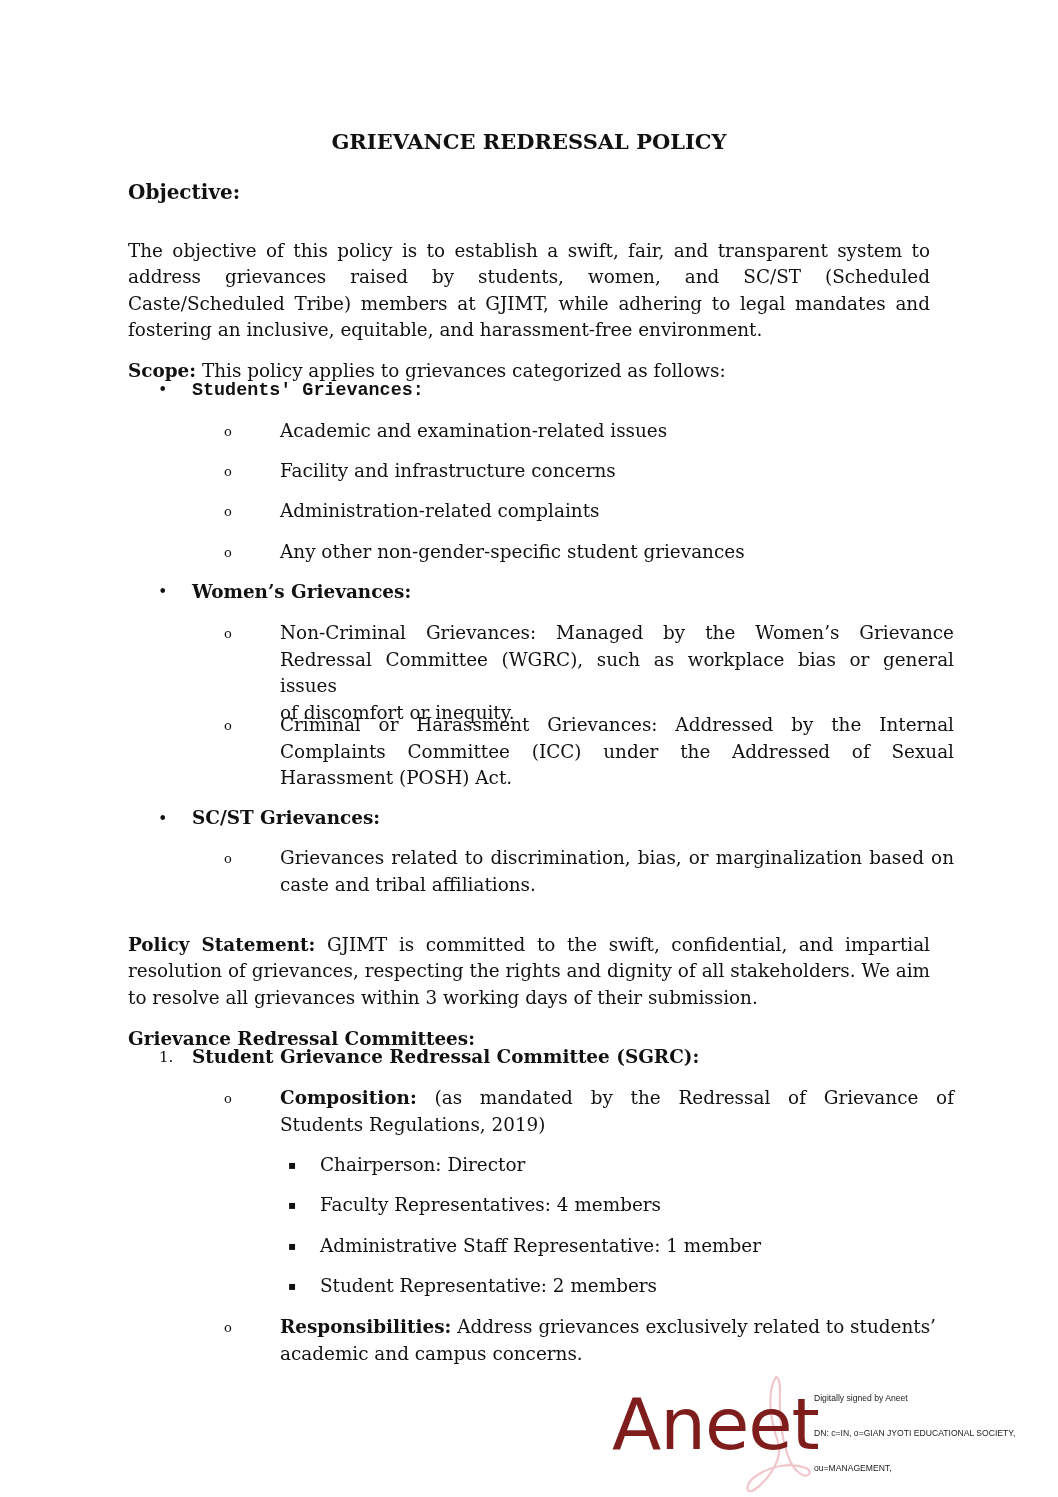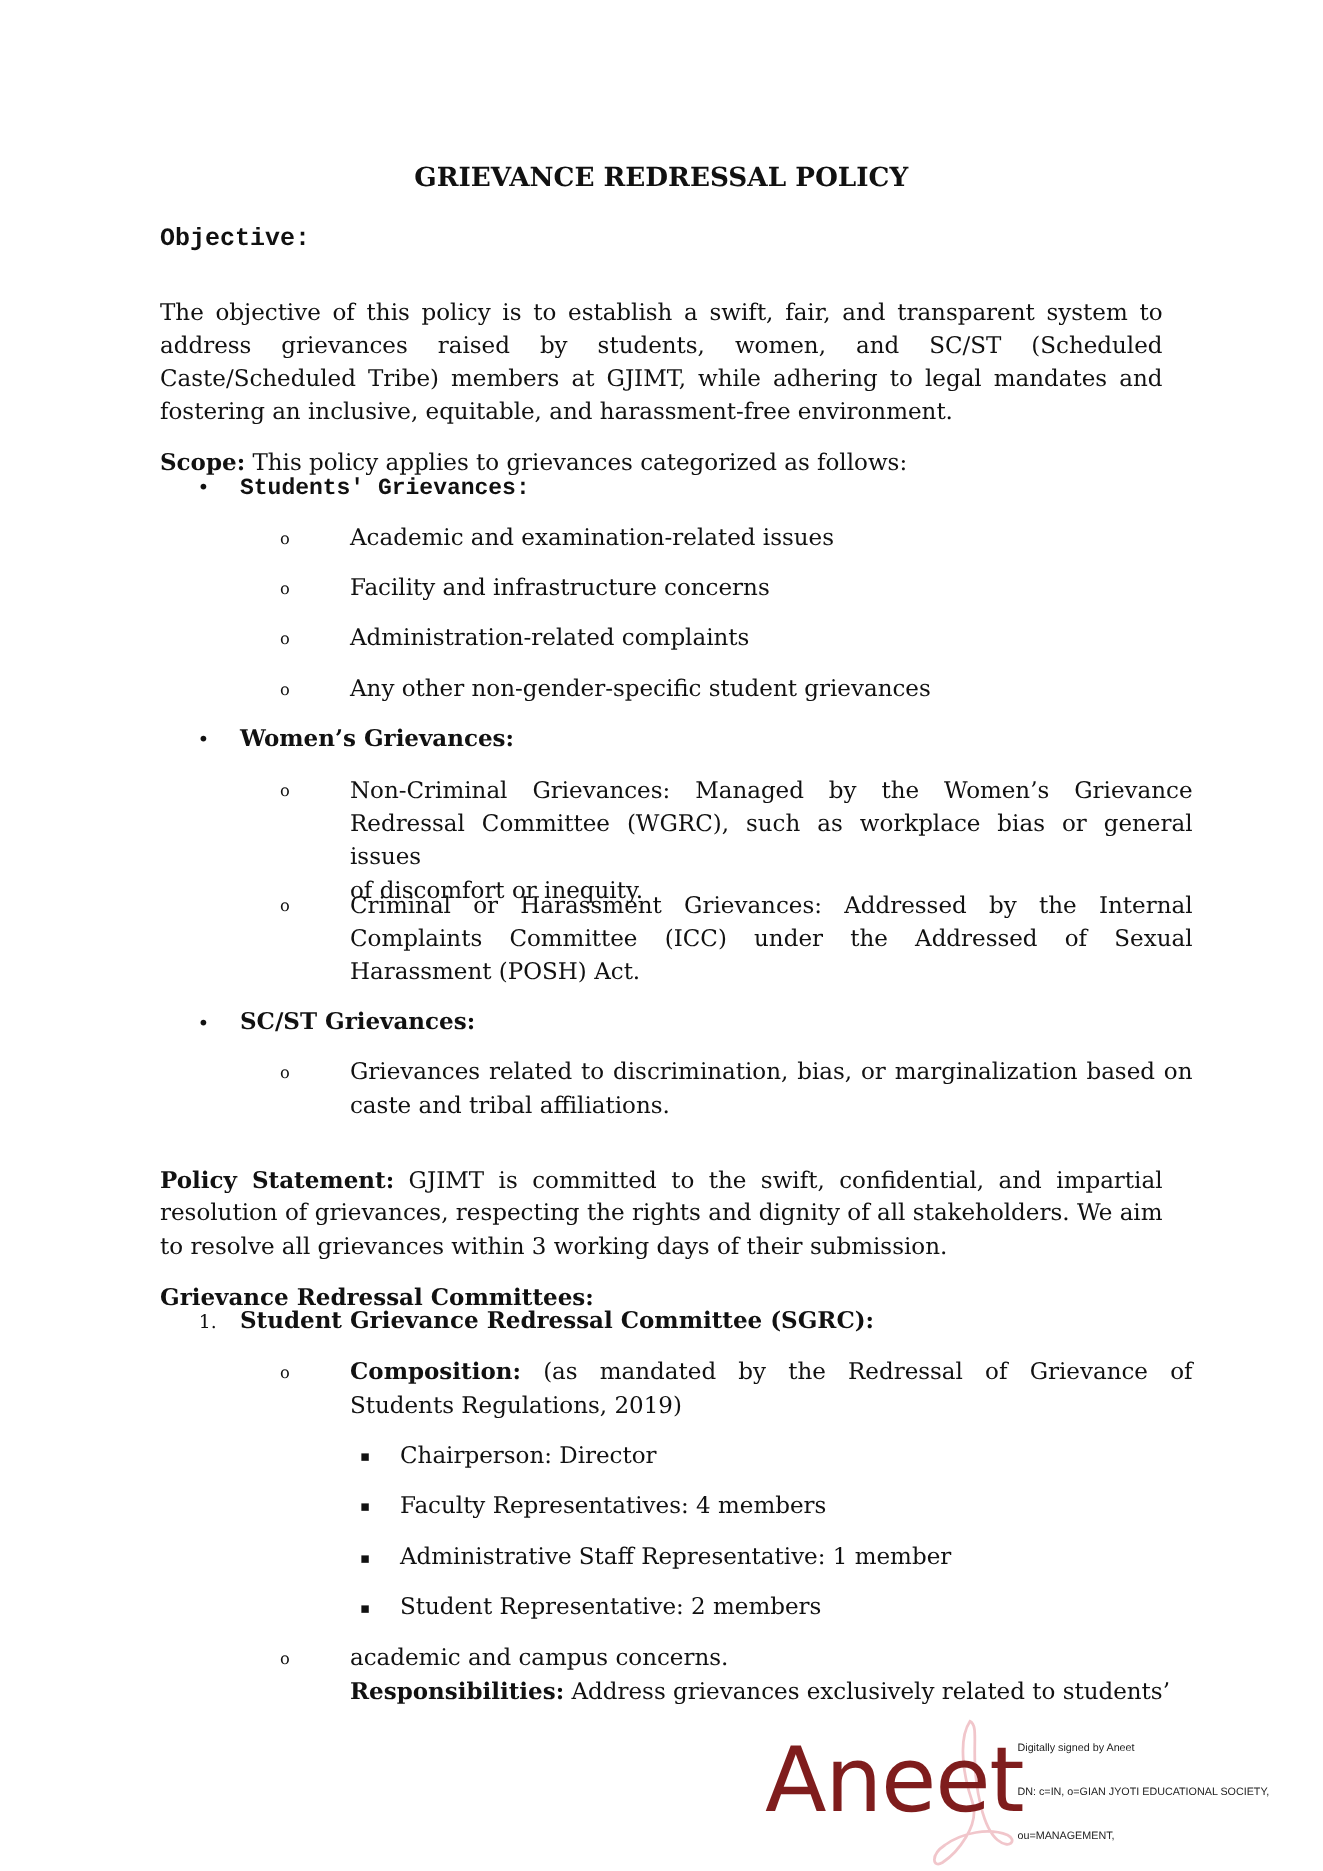--- a/index.html
+++ b/index.html
@@ -1,21 +1,21 @@
 <!DOCTYPE html>
 <html><head>
   <meta charset="utf-8">
   <style>
     html, body { margin: 0; padding: 0; background: #ffffff; }
     body { width: 1058px; height: 1497px; position: relative; overflow: hidden;
            font-family: "DejaVu Serif", "Liberation Serif", serif; color: #111; }
     .page { position: absolute; left: 0; top: 0; width: 1058px; height: 1497px; padding-left: 48px; }
     .abs { position: absolute; }
     .title { left: 0; width: 1058px; top: 129px; text-align: center; font-weight: bold; font-size: 21px; letter-spacing: 0px; }
-    .h1 { left: 128px; top: 180px; font-weight: bold; font-size: 20px; font-family: Liberation Mono, monospace; }
+    .h1 { left: 128px; top: 180px; font-weight: bold; font-size: 20px; }
     .para { left: 128px; width: 802px; font-size: 18.4px; line-height: 26.4px; text-align: justify; text-align-last: left; margin-top: 20px; }
     .line-j { display: block; text-align: justify; text-align-last: justify; }
     .line-l { display: block; text-align: left; }
     .b { font-weight: bold; }
     .bul { position: absolute; font-size: 18.4px; }
     .dot { left: 158px; font-size: 16px; }
     .circ { left: 224px; font-size: 13px; }
     .sq { left: 288px; font-size: 12px; }
     .num { left: 159px; font-size: 15px; }
     .item { position: absolute; font-size: 18.4px; line-height: 26.5px; }
@@ -104,22 +104,22 @@
   <div class="item lvl3" style="top:1152px;">Chairperson: Director</div>
   <span class="bul sq" style="top:1198px;">▪</span>
   <div class="item lvl3" style="top:1192px;">Faculty Representatives: 4 members</div>
   <span class="bul sq" style="top:1239px;">▪</span>
   <div class="item lvl3" style="top:1233px;">Administrative Staff Representative: 1 member</div>
   <span class="bul sq" style="top:1279px;">▪</span>
   <div class="item lvl3" style="top:1273px;">Student Representative: 2 members</div>
 
   <span class="bul circ" style="top:1320px;">o</span>
   <div class="item lvl2" style="top:1314px;">
+    <span class="line-l"><span class="b">Responsibilities:</span><span> Address grievances exclusively related to students’</span></span>
     <span class="line-l">academic and campus concerns.</span>
-    <span class="line-l"><span class="b">Responsibilities:</span><span> Address grievances exclusively related to students’</span></span>
   </div>
 
   <svg class="abs sig-logo" viewBox="0 0 80 125">
     <path id="sig-logo-path" d="M40 5 C 30 20, 35 50, 42 70 C 48 88, 30 110, 18 118 C 10 123, 8 112, 20 104 C 34 94, 55 90, 70 96 C 78 100, 72 108, 62 100 C 50 90, 45 60, 44 40 C 43 20, 46 8, 40 5 Z" fill="none" stroke-width="2.2" opacity="0.6" stroke="#e8a0a8"></path>
   </svg>
   <div class="abs sig-name">Aneet</div>
   <div class="abs sig-info">
     <div>Digitally signed by Aneet</div>
     <div>DN: c=IN, o=GIAN JYOTI EDUCATIONAL SOCIETY,</div>
     <div>ou=MANAGEMENT,</div>

